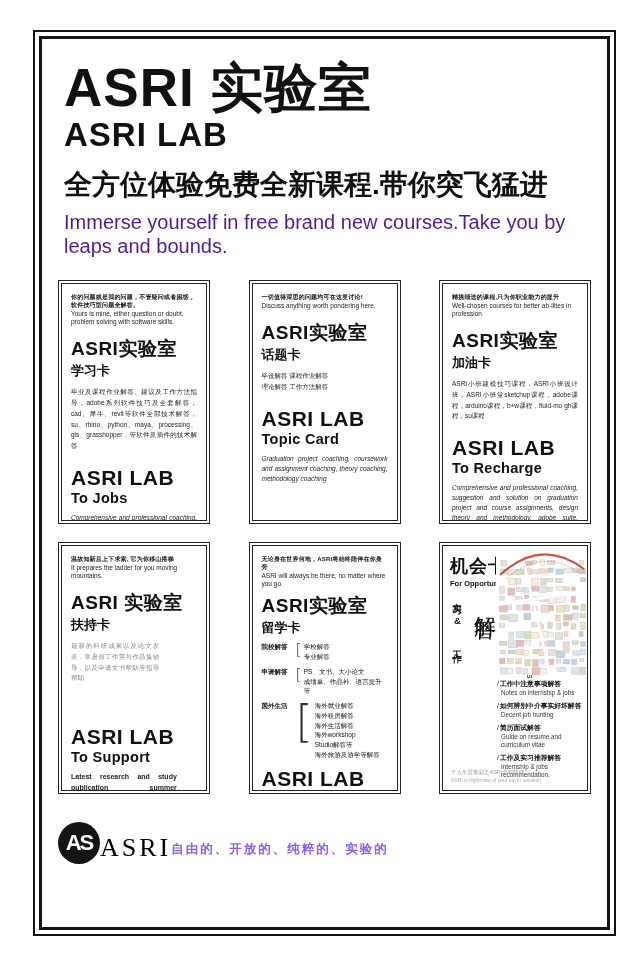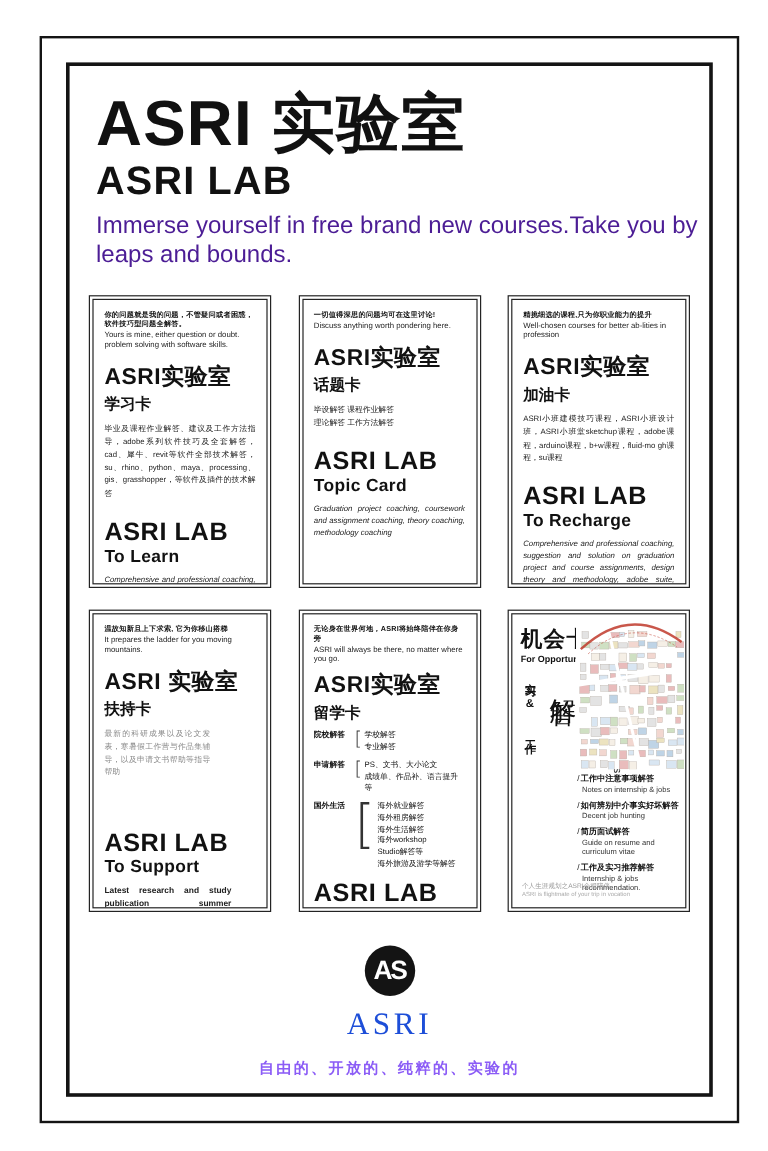--- a/index.html
+++ b/index.html
@@ -1,20 +1,20 @@
 <!DOCTYPE html>
 <html><head>
 <meta charset="utf-8">
 <style>
   * { margin:0; padding:0; box-sizing:border-box; }
   html,body { width:640px; height:959px; background:#ffffff; font-family:"Liberation Sans", sans-serif; color:#111; }
   body { position:relative; overflow:hidden; }
 
   .poster { position:absolute; left:33px; top:30px; width:583px; height:906px;
-            border:2px solid #141414; padding:20px; background:#fff; }
+            border:2px solid #141414; padding:4px; background:#fff; }
   .poster-in { width:100%; height:100%; border:3px solid #141414; padding:22px 16px 0; overflow:hidden; }
 
   
   .hdr { padding-left:6px; }
   .hdr-title { font-size:53px; font-weight:900; letter-spacing:1px; line-height:1.0; white-space:nowrap; }
   .hdr-sub { font-size:33px; font-weight:900; letter-spacing:1px; margin-top:2px; }
   .hdr-tagline-cn { font-size:28px; font-weight:900; margin-top:12px; white-space:nowrap; letter-spacing:0; }
   .hdr-tagline-en { font-size:20px; font-weight:400; margin-top:6px; line-height:1.2; width:510px; color:#4c1d95; }
 
   
@@ -60,50 +60,51 @@
   .opp-bullets { position:absolute; top:134px; right:4px; width:86px; }
   .bullet { margin-bottom:5px; }
   .bullet .cn { font-size:6.8px; font-weight:700; line-height:1.3; }
   .bullet .slash { font-weight:400; margin-right:1px; }
   .bullet .en { font-size:6.3px; color:#333; line-height:1.3; margin-left:4px; }
   .opp-note { position:absolute; left:8px; bottom:7px; }
   .opp-note .ncn { font-size:5.5px; color:#999; }
   .opp-note .nen { font-size:5px; color:#aaa; margin-top:1px; }
 
   
-  .foot { margin-top:28px; display:flex; flex-direction:column; align-items:center; }
+  .foot { margin-top:28px; display:flex; flex-direction:row; align-items:center; }
   .logo { width:42px; height:42px; border-radius:50%; background:#141414; color:#fff;
           display:flex; align-items:center; justify-content:center;
           font-weight:900; font-size:22px; letter-spacing:-2px; overflow:hidden; }
-  .brand { font-family:"Liberation Serif", serif; font-size:26px; letter-spacing:3px; margin-top:9px; color:#1d4ed8; }
+  .brand { font-family:"Liberation Serif", serif; font-size:26px; letter-spacing:3px; margin-top:9px; color:#000000; }
   .motto-cn { font-size:12.5px; font-weight:700; color:#8b5cf6; letter-spacing:2px; margin-top:13px; }
 </style>
 </head>
 <body>
 
 <div class="poster">
   <div class="poster-in">
 
     <div class="hdr">
       <div class="hdr-title">ASRI 实验室</div>
       <div class="hdr-sub">ASRI LAB</div>
+      <div class="hdr-tagline-cn">全方位体验免费全新课程.带你突飞猛进</div>
       <div class="hdr-tagline-en">Immerse yourself in free brand new courses.Take you by leaps and bounds.</div>
     </div>
 
     <div class="grid">
 
       <article class="card">
         <div class="card-in">
           <p class="t-cn">你的问题就是我的问题，不管疑问或者困惑，软件技巧型问题全解答。</p>
           <p class="t-en">Yours is mine, either question or doubt. problem solving with software skills.</p>
           <h4 class="cn-title">ASRI实验室</h4>
           <h5 class="cn-sub">学习卡</h5>
           <p class="body-cn">毕业及课程作业解答、建议及工作方法指导，adobe系列软件技巧及全套解答，cad、犀牛、revit等软件全部技术解答，su、rhino、python、maya、processing、gis、grasshopper，等软件及插件的技术解答</p>
           <h4 class="en-title">ASRI LAB</h4>
-          <h5 class="en-sub">To Learn</h5>
+          <h5 class="en-sub">To Jobs</h5>
           <p class="body-en">Comprehensive and professional coaching, suggestion and solution on graduation project and course assignments, design theory and methodology, adobe suite, autodesk suite, sketchup, rhino, python, maya, processing, gis, grasshopper with all plug-ins.</p>
         </div>
       </article>
 
       <article class="card">
         <div class="card-in">
           <p class="t-cn">一切值得深思的问题均可在这里讨论!</p>
           <p class="t-en">Discuss anything worth pondering here.</p>
           <h4 class="cn-title">ASRI实验室</h4>
           <h5 class="cn-sub">话题卡</h5>

